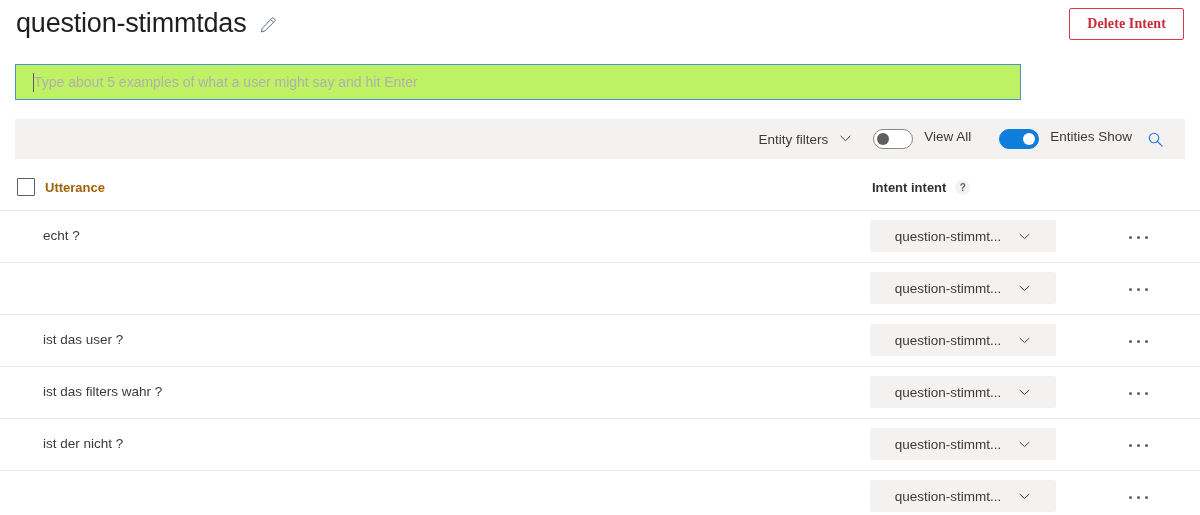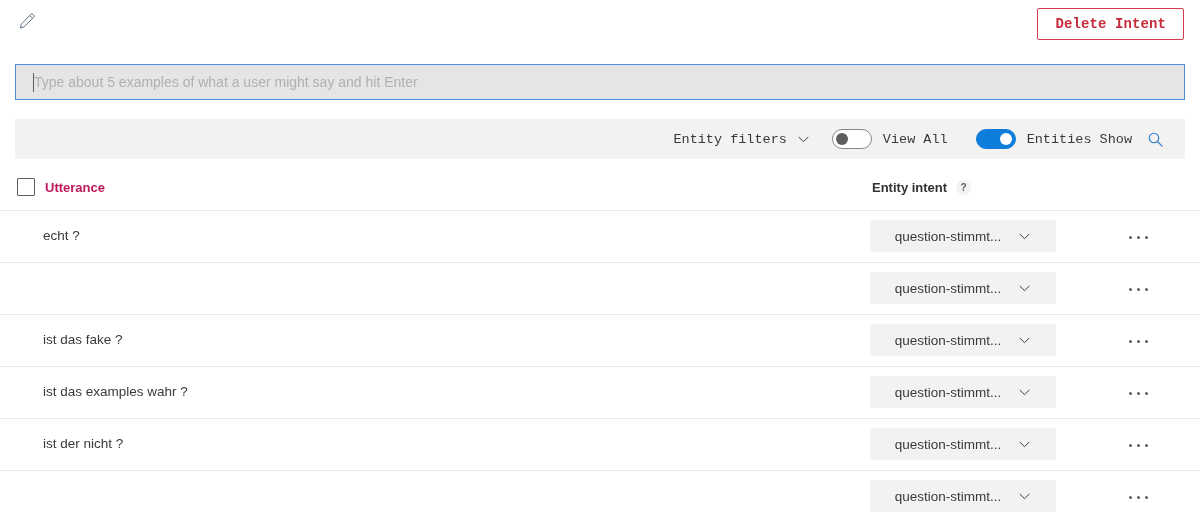--- a/index.html
+++ b/index.html
@@ -53,39 +53,39 @@
   .delete-btn {
     position: absolute;
     right: 16px;
     top: 8px;
     height: 32px;
     padding: 0 17px;
     background: #ffffff;
     border: 1px solid #d93b4a;
     border-radius: 2px;
     color: #c72b3b;
-    font-family: Liberation Mono, monospace;
+    font-family: Liberation Serif, serif;
     font-size: 14px;
     font-weight: 700;
     letter-spacing: 0.1px;
     cursor: pointer;
     display: inline-flex;
     align-items: center;
     justify-content: center;
   }
 
   
   .utterance-input-wrap {
     position: absolute;
     left: 15px;
     top: 64px;
-    width: 1170px;
+    width: 1006px;
     height: 36px;
     border: 1px solid #5b9bd5;
-    background: #e5e5e5;
+    background: #bef264;
     box-sizing: border-box;
     display: flex;
     align-items: flex-end;
   }
   .utterance-input-wrap.focused {
     border-color: #4a90d9;
   }
   .caret {
     position: absolute;
     left: 17px;
@@ -121,25 +121,23 @@
     background: #f3f2f1;
     box-sizing: border-box;
     display: flex;
     align-items: center;
     justify-content: flex-end;
     padding-right: 21px;
     gap: 0px;
   }
   .tb-item {
     display: inline-flex;
-    align-items: center;
     font-size: 13.5px;
     color: #3b3a39;
     white-space: nowrap;
-    font-family: Liberation Mono, monospace;
   }
   .entity-filters {
     cursor: pointer;
     gap: 10px;
     margin-right: 21px;
   }
   .chev {
     display: inline-flex;
     align-items: center;
     justify-content: center;
@@ -220,21 +218,21 @@
     box-sizing: border-box;
     cursor: pointer;
     border-radius: 1px;
   }
   .head-utterance {
     position: absolute;
     left: 45px;
     top: 12px;
     font-size: 13px;
     font-weight: 700;
-    color: #be185d;
+    color: #a16207;
   }
   .head-intent {
     position: absolute;
     left: 872px;
     top: 12px;
     font-size: 13px;
     font-weight: 700;
     color: #323130;
     display: flex;
     align-items: center;
@@ -308,20 +306,21 @@
     height: 3px;
     border-radius: 50%;
     background: #605e5c;
   }
 </style>
 </head>
 <body>
 
 <div class="page-header">
   <div class="title-wrap">
+    <div class="page-title">question-stimmtdas</div>
     <span class="edit-icon">
       <svg width="18" height="18" viewBox="0 0 20 20" fill="none" xmlns="http://www.w3.org/2000/svg">
         <path d="M14.2 2.6a1.6 1.6 0 0 1 2.3 0l.9.9a1.6 1.6 0 0 1 0 2.3L6.6 16.6l-4 1.1 1.1-4L14.2 2.6z" stroke="#5a6b86" stroke-width="1.1" fill="none" stroke-linejoin="round"></path>
         <path d="M13 3.9l3.1 3.1" stroke="#5a6b86" stroke-width="1.1"></path>
       </svg>
     </span>
   </div>
   <button class="delete-btn">Delete Intent</button>
 </div>
 
@@ -362,21 +361,21 @@
       <path d="M11.1 11.1 16 16" stroke="#2b7cd3" stroke-width="1.2" stroke-linecap="round"></path>
     </svg>
   </span>
 </div>
 
 <div class="table">
   <div class="table-head">
     <div class="head-check"></div>
     <div class="head-utterance">Utterance</div>
     <div class="head-intent">
-      <span>Entity intent</span>
+      <span>Intent intent</span>
       <span class="help-badge">?</span>
     </div>
   </div>
 
   <div class="row">
     <div class="row-utterance">echt ?</div>
     <div class="row-intent">
       <span class="row-intent-label">question-stimmt...</span>
       <span class="chev">
         <svg width="13" height="13" viewBox="0 0 16 16">
@@ -401,38 +400,38 @@
       </span>
     </div>
     <div class="row-more">
       <span class="dot"></span>
       <span class="dot"></span>
       <span class="dot"></span>
     </div>
   </div>
 
   <div class="row">
-    <div class="row-utterance">ist das fake ?</div>
-    <div class="row-intent">
-      <span class="row-intent-label">question-stimmt...</span>
-      <span class="chev">
-        <svg width="13" height="13" viewBox="0 0 16 16">
-            <path d="M2.5 5.3 8 10.6l5.5-5.3" stroke="#3b3a39" stroke-width="1.2" fill="none" stroke-linecap="round" stroke-linejoin="round"></path>
-          </svg>
-      </span>
-    </div>
-    <div class="row-more">
-      <span class="dot"></span>
-      <span class="dot"></span>
-      <span class="dot"></span>
-    </div>
-  </div>
-
-  <div class="row">
-    <div class="row-utterance">ist das examples wahr ?</div>
+    <div class="row-utterance">ist das user ?</div>
+    <div class="row-intent">
+      <span class="row-intent-label">question-stimmt...</span>
+      <span class="chev">
+        <svg width="13" height="13" viewBox="0 0 16 16">
+            <path d="M2.5 5.3 8 10.6l5.5-5.3" stroke="#3b3a39" stroke-width="1.2" fill="none" stroke-linecap="round" stroke-linejoin="round"></path>
+          </svg>
+      </span>
+    </div>
+    <div class="row-more">
+      <span class="dot"></span>
+      <span class="dot"></span>
+      <span class="dot"></span>
+    </div>
+  </div>
+
+  <div class="row">
+    <div class="row-utterance">ist das filters wahr ?</div>
     <div class="row-intent">
       <span class="row-intent-label">question-stimmt...</span>
       <span class="chev">
         <svg width="13" height="13" viewBox="0 0 16 16">
             <path d="M2.5 5.3 8 10.6l5.5-5.3" stroke="#3b3a39" stroke-width="1.2" fill="none" stroke-linecap="round" stroke-linejoin="round"></path>
           </svg>
       </span>
     </div>
     <div class="row-more">
       <span class="dot"></span>

